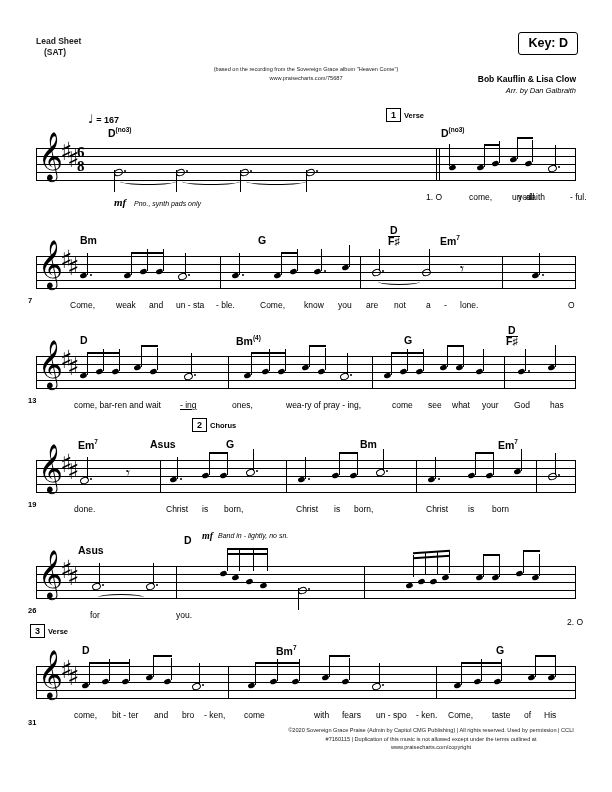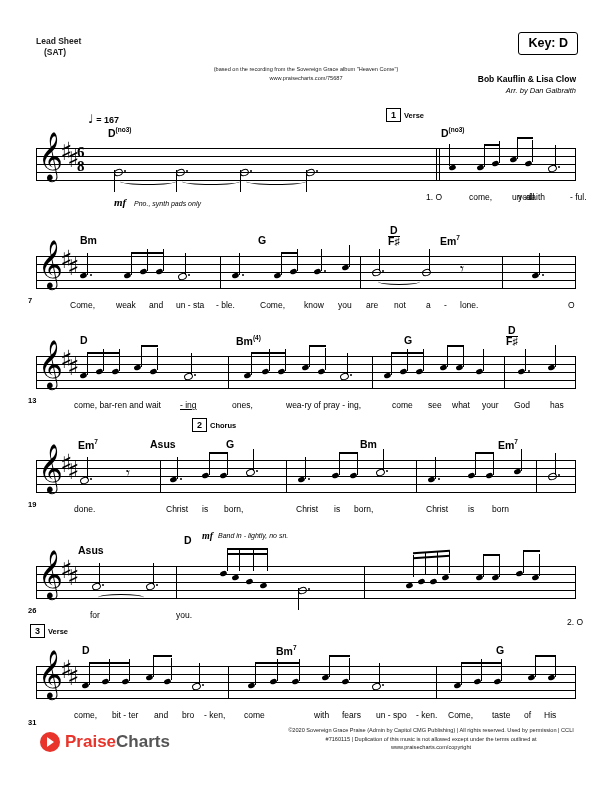--- a/index.html
+++ b/index.html
@@ -860,22 +860,16 @@
     <div class="lyric" style="left:278px; top:44px;">with</div>
     <div class="lyric" style="left:306px; top:44px;">fears</div>
     <div class="lyric" style="left:340px; top:44px;">un - spo</div>
     <div class="lyric" style="left:380px; top:44px;">- ken.</div>
     <div class="lyric" style="left:412px; top:44px;">Come,</div>
     <div class="lyric" style="left:456px; top:44px;">taste</div>
     <div class="lyric" style="left:488px; top:44px;">of</div>
     <div class="lyric" style="left:508px; top:44px;">His</div>
   </div>
 
-  <div class="footer-logo">
-    <div class="logo-circle"></div>
-    <div class="logo-text">
-      <span class="praise">Praise</span><span class="charts">Charts</span>
-    </div>
-  </div>
 
   <div class="copyright">©2020 Sovereign Grace Praise (Admin by Capitol CMG Publishing) | All rights reserved. Used by permission | CCLI #7160115 | Duplication of this music is not allowed except under the terms outlined at www.praisecharts.com/copyright</div>
 
 </div>
 
 </body></html>

